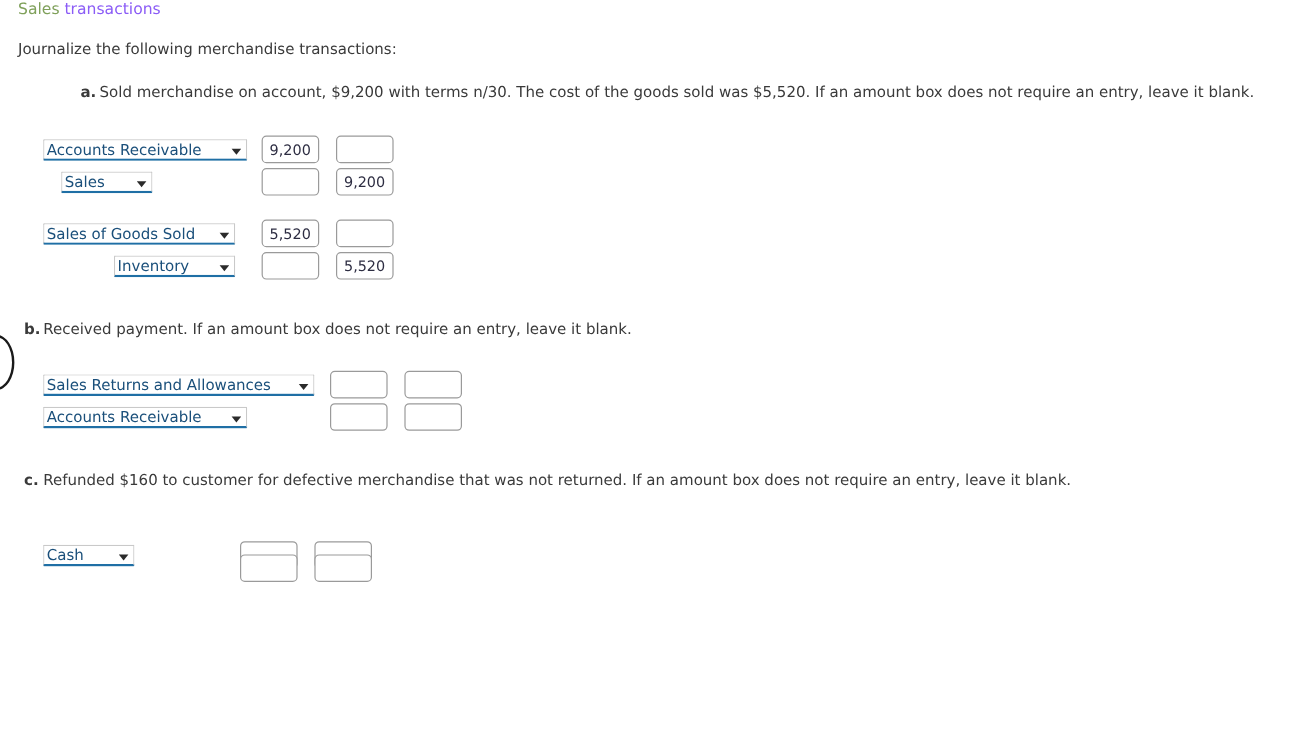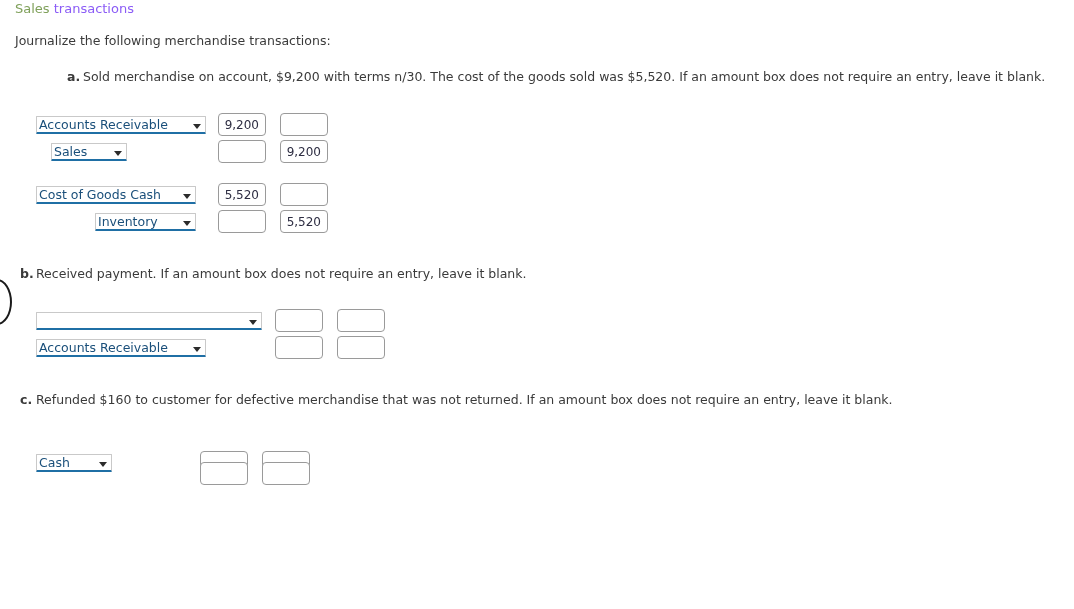--- a/index.html
+++ b/index.html
@@ -152,33 +152,33 @@
       <div class="acct-select" style="left: 0px; width: 170px;"><span>Accounts Receivable</span><span class="caret"></span></div>
       <input type="text" class="amt" value="9,200" style="left: 182px;">
       <input type="text" class="amt" style="left: 244px;">
     </div>
     <div class="entry-row" style="position: absolute; left: 0px; top: 27px; width: 340px;">
       <div class="acct-select" style="left: 15px; width: 76px;"><span>Sales</span><span class="caret"></span></div>
       <input type="text" class="amt" style="left: 182px;">
       <input type="text" class="amt" value="9,200" style="left: 244px;">
     </div>
     <div class="entry-row" style="position: absolute; left: 0px; top: 70px; width: 340px;">
-      <div class="acct-select" style="left: 0px; width: 160px;"><span>Cost of Goods Cash</span><span class="caret"></span></div>
+      <div class="acct-select" style="left: 0px; width: 160px;"><span>Sales of Goods Sold</span><span class="caret"></span></div>
       <input type="text" class="amt" value="5,520" style="left: 182px;">
       <input type="text" class="amt" style="left: 244px;">
     </div>
     <div class="entry-row" style="position: absolute; left: 0px; top: 97px; width: 340px;">
       <div class="acct-select" style="left: 15px; width: 101px; margin-left: 44px;"><span>Inventory</span><span class="caret"></span></div>
       <input type="text" class="amt" style="left: 182px;">
       <input type="text" class="amt" value="5,520" style="left: 244px;">
     </div>
   </div>
 <div class="entry-block" id="block-b" style="left:36px; top:312px;">
     <div class="entry-row" style="position: absolute; left: 0px; top: 0px; width: 340px;">
-      <div class="acct-select" style="left: 0px; width: 226px;"><span class="caret"></span></div>
+      <div class="acct-select" style="left: 0px; width: 226px;"><span>Sales Returns and Allowances</span><span class="caret"></span></div>
       <input type="text" class="amt" style="left: 239px;">
       <input type="text" class="amt" style="left: 301px;">
     </div>
     <div class="entry-row" style="position: absolute; left: 0px; top: 27px; width: 340px;">
       <div class="acct-select" style="left: 0px; width: 170px;"><span>Accounts Receivable</span><span class="caret"></span></div>
       <input type="text" class="amt" style="left: 239px;">
       <input type="text" class="amt" style="left: 301px;">
     </div>
   </div>
 <div class="entry-block" id="block-c" style="left:36px; top:438px;">

